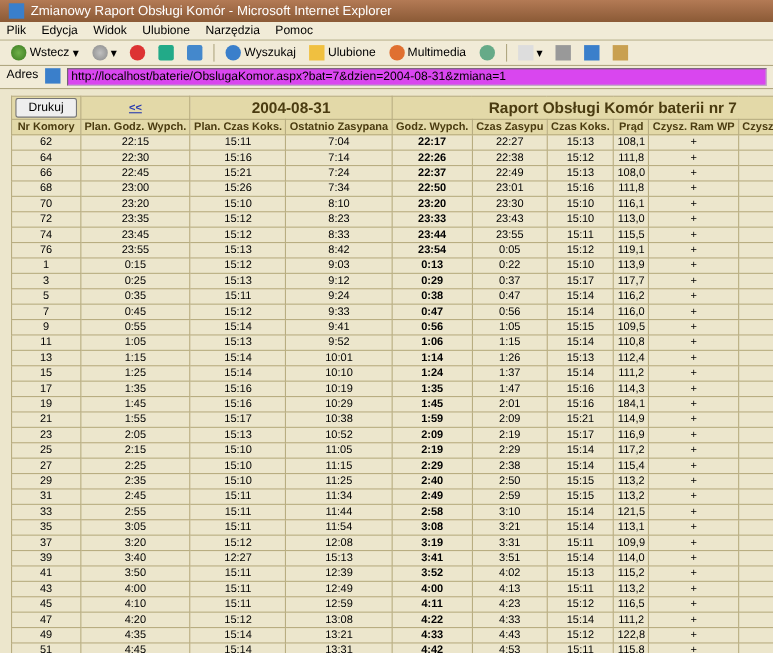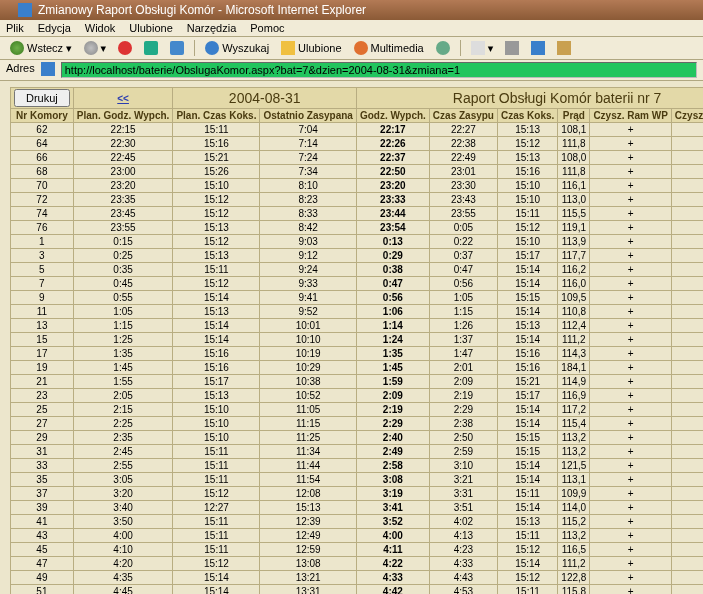--- a/index.html
+++ b/index.html
@@ -6,21 +6,21 @@
   body {
     margin: 0;
     font-family: Tahoma, Arial, sans-serif;
     font-size: 11px;
     background: #ece6cc;
     color: #000;
   }
   .titlebar {
     background: linear-gradient(to bottom, #b37a55, #8b5a36);
     color: #fff;
-    padding: 3px 18px;
+    padding: 3px 8px;
     font-size: 12px;
     display: flex;
     align-items: center;
     gap: 6px;
   }
   .titlebar-icon {
     width: 14px; height: 14px;
     background: #3a7fcb;
     display: inline-block;
   }
@@ -57,21 +57,21 @@
   .addrbar {
     background: #f1ebd7;
     padding: 2px 6px;
     border-bottom: 1px solid #b0a781;
     display: flex;
     gap: 6px;
     font-size: 11px;
   }
   .addr-input {
     flex: 1;
-    background: #22c55e;
+    background: #d946ef;
     border: 1px inset #bbb;
     padding: 1px 3px;
     font-size: 11px;
   }
   .page {
     padding: 6px 10px;
   }
   table.report {
     border-collapse: collapse;
     width: 100%;
@@ -90,21 +90,21 @@
     color: #4a3b10;
   }
   .toprow th {
     background: #e8dfb3;
     font-size: 12px;
     padding: 3px 6px;
     margin-left: 36px;
   }
   .toprow .big {
     font-size: 14px;
-    font-weight: normal;
+    font-weight: bold;
   }
   .bkey { font-weight: bold; margin-left: 16px; }
   a.navlink { color: #2a3cb0; text-decoration: underline; cursor: pointer; }
   .btn-cell button {
     font-size: 11px;
     padding: 1px 10px;
   }
 </style>
 </head>
 <body>

